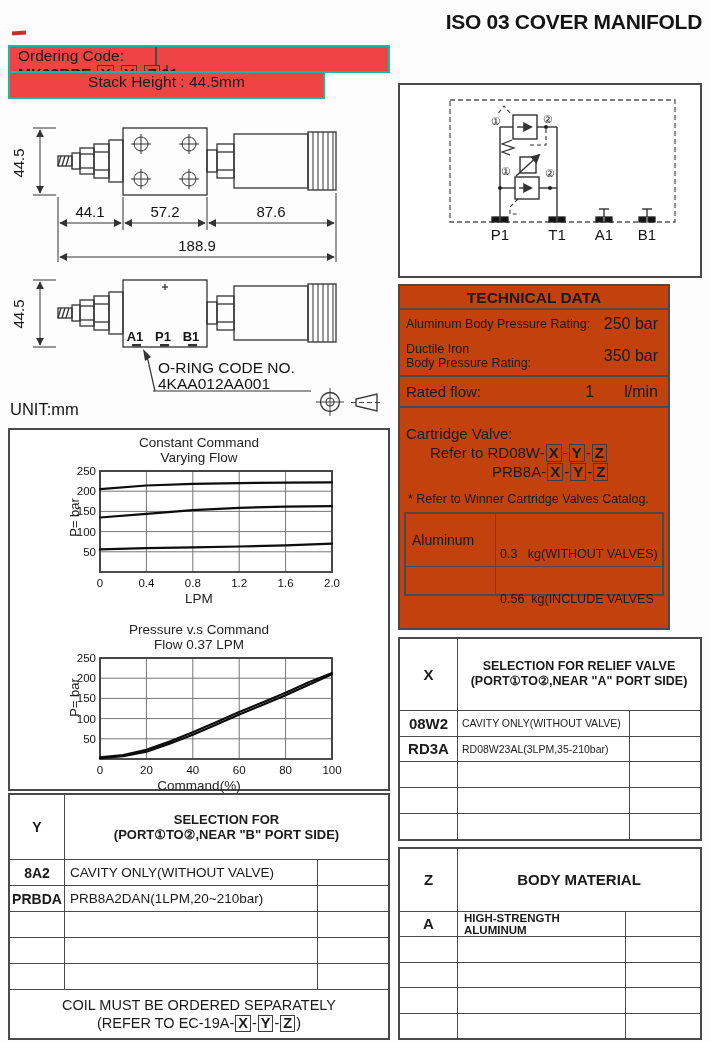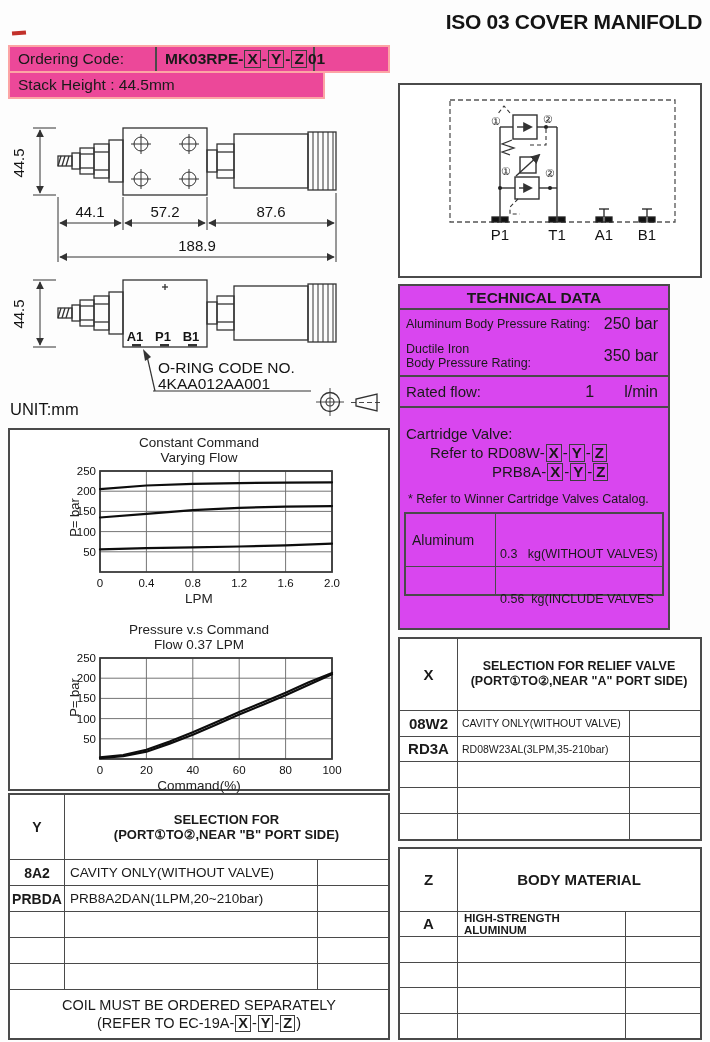--- a/index.html
+++ b/index.html
@@ -1,18 +1,18 @@
 <!DOCTYPE html>
 <html><head>
 <meta charset="utf-8">
 <style>
   * { margin:0; padding:0; box-sizing:border-box; }
   html,body { width:710px; height:1042px; background:#fdfdfd; font-family:"Liberation Sans",sans-serif; color:#1a1a1a; position:relative; overflow:hidden; }
   .abs { position:absolute; }
-  .bordered { border:2px solid #fca5a5; background:#ec4899; }
+  .bordered { border:2px solid #14b8a6; background:#ef4444;flex-direction:column; }
 
   
   #page-title { left:330px; top:10px; width:372px; text-align:right; font-size:21px; font-weight:bold; letter-spacing:-0.3px; color:#141414; }
   #red-dash { left:12px; top:31px; width:14px; height:4px; background:#c2312b; transform:rotate(-5deg); }
 
   
   #ordering-box { left:8px; top:45px; width:382px; height:28px; display:flex; font-size:15.5px; align-items:stretch; }
   #ordering-box .cell { display:flex; align-items:center; padding:0 8px; }
   #ordering-label { width:147px; border-right:2px solid #4a4a4a; }
   #ordering-value { width:158px; border-right:2px solid #4a4a4a; font-weight:bold; white-space:nowrap; padding:0 4px; }
@@ -32,21 +32,21 @@
   .xlab { text-align:center; font-size:13.5px; color:#222; }
   .ylab { position:absolute; left:38px; top:80px; width:52px; text-align:center; font-size:13px; transform:rotate(-90deg); color:#222; }
   #chart-0 { padding-top:5px; }
   #chart-1 { padding-top:16px; }
 
   
   #schematic-box { left:398px; top:83px; width:304px; height:195px; border:2px solid #4a4a4a; background:#fff; }
   #schematic-box text { fill:#141414; }
 
   
-  #tech-box { left:398px; top:284px; width:272px; height:346px; border:2px solid #4a4a4a; background:#d946ef; font-size:12.5px; }
+  #tech-box { left:398px; top:284px; width:272px; height:346px; border:2px solid #4a4a4a; background:#c2410c; font-size:12.5px; }
   .tech-title { height:24px; border-bottom:2px solid #4a4a4a; text-align:center; font-weight:bold; font-size:15.5px; line-height:23px; }
   .tech-row { display:flex; align-items:center; padding:0 6px;justify-content:space-between; }
   .tech-row .lbl { flex:1; line-height:14px; }
   .tech-row .val { font-size:16px; padding-right:4px; white-space:nowrap; }
   #tech-r1 { height:27px; }
   #tech-r2 { height:40px; border-bottom:2px solid #4a4a4a; }
   #tech-r3 { height:31px; border-bottom:2px solid #4a4a4a; font-size:15px;gap:8px; }
   #tech-r3 .unit { margin-left:18px; }
   #cartridge { padding:16px 6px 2px 6px; font-size:15px; line-height:19px; height:104px; }
   #cartridge .ind1 { padding-left:24px; }

